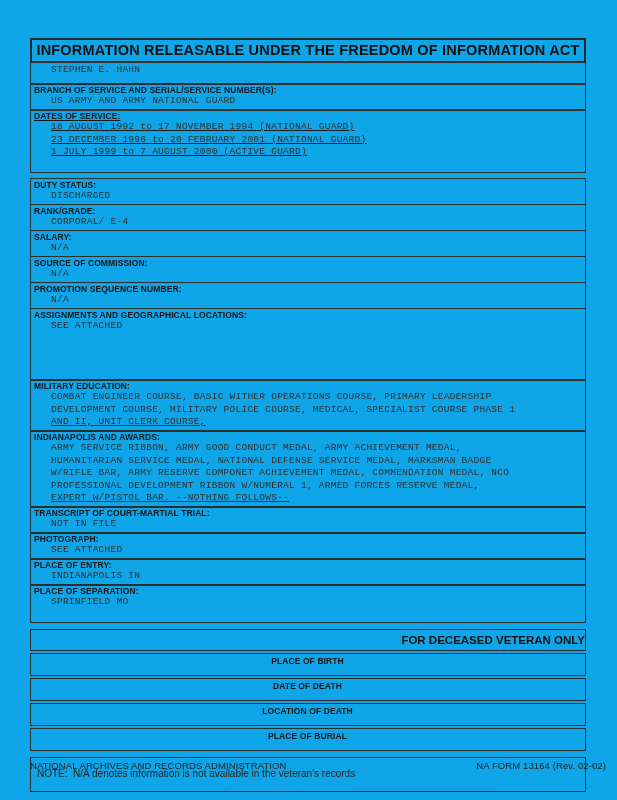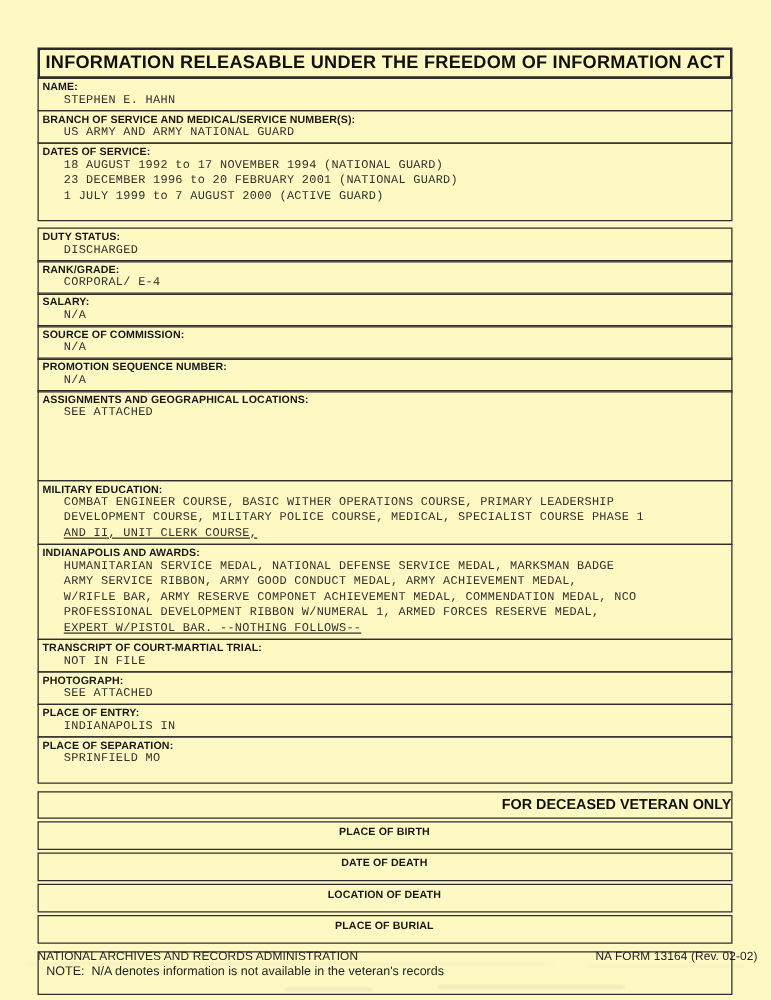--- a/index.html
+++ b/index.html
@@ -6,21 +6,21 @@
   body {
     width: 617px; height: 800px;
     background: #ffffff;
     font-family: "Liberation Sans", sans-serif;
     color: #1b1b1b;
     position: relative;
     overflow: hidden;
   }
   .page {
     position: absolute; inset: 0;
-    background: #fef9c3;
+    background: #0ea5e9;
   }
   .form {
     position: absolute;
     left: 30px; top: 38px; width: 556px;
     box-sizing: border-box;
   }
   .title-box {
     box-sizing: border-box;
     border: 2px solid #2a2a2a;
     text-align: center;
@@ -51,21 +51,21 @@
   .val {
     font-family: "Liberation Mono", "DejaVu Sans Mono", monospace;
     font-size: 9.5px;
     line-height: 12.5px;
     letter-spacing: .25px;
     color: #30302e;
     margin-left: 17px;
     white-space: pre;
   }
   .val.underlined { text-decoration: underline; text-underline-offset: 1px; }
-  .row.dates      { padding-bottom: 13px; }
+  .row.dates      { padding-bottom: 13px; text-decoration: underline; }
   .row.tall       { min-height: 73px; }
   .row.separation { padding-bottom: 13px; }
   .deceased-header {
     box-sizing: border-box;
     border: 1.8px solid #2a2a2a;
     text-align: right;
     font-weight: bold;
     font-size: 11.5px;
     padding: 4px 0 4px 0;
     margin-top: 6px;
@@ -109,26 +109,25 @@
 </head>
 <body>
 
 <div class="page">
 
   <div class="form">
 
     <div class="title-box">INFORMATION RELEASABLE UNDER THE FREEDOM OF INFORMATION ACT</div>
 
     <div class="row">
-      <div class="lbl">NAME:</div>
       <div class="val">STEPHEN E. HAHN</div>
     </div>
 
     <div class="row">
-      <div class="lbl">BRANCH OF SERVICE AND MEDICAL/SERVICE NUMBER(S):</div>
+      <div class="lbl">BRANCH OF SERVICE AND SERIAL/SERVICE NUMBER(S):</div>
       <div class="val">US ARMY AND ARMY NATIONAL GUARD</div>
     </div>
 
     <div class="row dates">
       <div class="lbl">DATES OF SERVICE:</div>
       <div class="val">18 AUGUST 1992 to 17 NOVEMBER 1994 (NATIONAL GUARD)</div>
       <div class="val">23 DECEMBER 1996 to 20 FEBRUARY 2001 (NATIONAL GUARD)</div>
       <div class="val">1 JULY 1999 to 7 AUGUST 2000 (ACTIVE GUARD)</div>
     </div>
 
@@ -164,22 +163,22 @@
 
     <div class="row">
       <div class="lbl">MILITARY EDUCATION:</div>
       <div class="val">COMBAT ENGINEER COURSE, BASIC WITHER OPERATIONS COURSE, PRIMARY LEADERSHIP</div>
       <div class="val">DEVELOPMENT COURSE, MILITARY POLICE COURSE, MEDICAL, SPECIALIST COURSE PHASE 1</div>
       <div class="val underlined">AND II, UNIT CLERK COURSE,</div>
     </div>
 
     <div class="row">
       <div class="lbl">INDIANAPOLIS AND AWARDS:</div>
+      <div class="val">ARMY SERVICE RIBBON, ARMY GOOD CONDUCT MEDAL, ARMY ACHIEVEMENT MEDAL,</div>
       <div class="val">HUMANITARIAN SERVICE MEDAL, NATIONAL DEFENSE SERVICE MEDAL, MARKSMAN BADGE</div>
-      <div class="val">ARMY SERVICE RIBBON, ARMY GOOD CONDUCT MEDAL, ARMY ACHIEVEMENT MEDAL,</div>
       <div class="val">W/RIFLE BAR, ARMY RESERVE COMPONET ACHIEVEMENT MEDAL, COMMENDATION MEDAL, NCO</div>
       <div class="val">PROFESSIONAL DEVELOPMENT RIBBON W/NUMERAL 1, ARMED FORCES RESERVE MEDAL,</div>
       <div class="val underlined">EXPERT W/PISTOL BAR. --NOTHING FOLLOWS--</div>
     </div>
 
     <div class="row">
       <div class="lbl">TRANSCRIPT OF COURT-MARTIAL TRIAL:</div>
       <div class="val">NOT IN FILE</div>
     </div>
 

